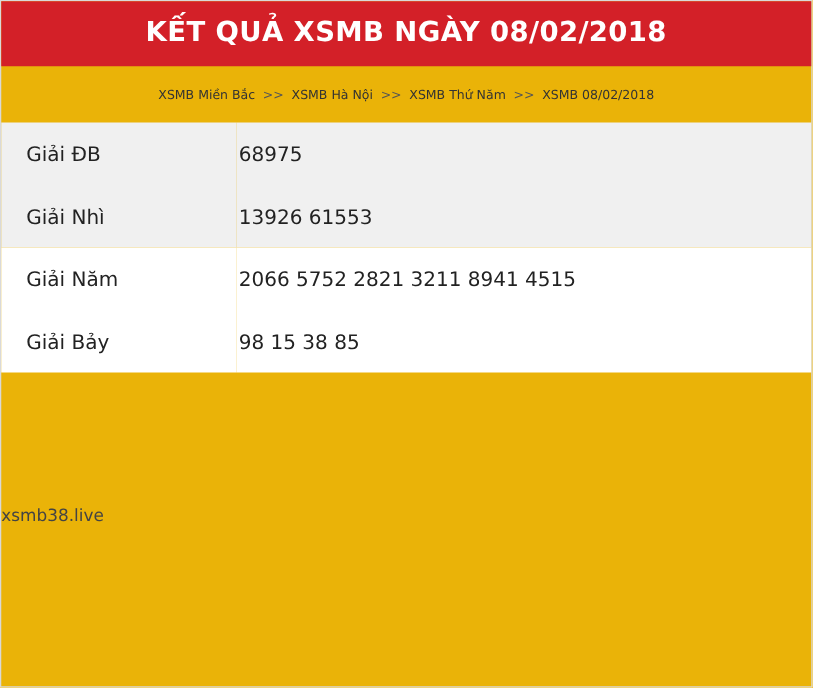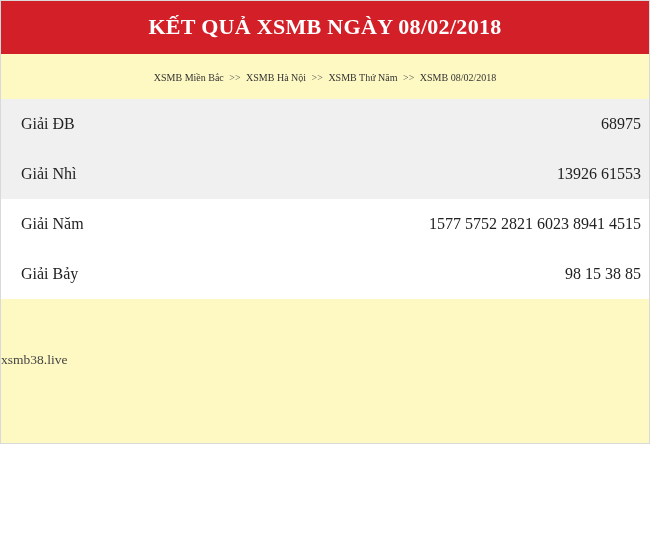--- a/index.html
+++ b/index.html
@@ -9,27 +9,26 @@
   body {
     width: 650px;
     height: 550px;
     background: #ffffff;
     font-family: "DejaVu Sans", sans-serif;
     color: #222222;
     overflow: hidden;
   }
   .page {
     width: 650px;
-    height: 444px;
+    height: 550px;
     box-sizing: border-box;
     border: 1px solid #d9d9d9;
     display: flex;
     flex-direction: column;
-    background: #fef9c3;
-    font-family: Liberation Serif, serif;
+    background: #eab308;
   }
   .header {
     background: #d32028;
     color: #ffffff;
     text-align: center;
     font-size: 22px;
     font-weight: bold;
     letter-spacing: 0.3px;
     padding: 13px 10px 14px 10px;
     box-sizing: border-box;
@@ -66,21 +65,20 @@
   }
   .table td.label {
     width: 188px;
     padding-left: 20px;
     box-sizing: border-box;
   }
   .table td.value {
     padding-left: 2px;
     padding-right: 8px;
     box-sizing: border-box;
-    text-align: right;
   }
   .footer {
     flex: 1;
     display: flex;
     align-items: center;
     font-size: 13.5px;
     color: #444444;
     padding-bottom: 22px;
   }
 </style>
@@ -106,21 +104,21 @@
       <tr class="alt">
         <td class="label">Giải ĐB</td>
         <td class="value">68975</td>
       </tr>
       <tr class="alt">
         <td class="label">Giải Nhì</td>
         <td class="value">13926 61553</td>
       </tr>
       <tr>
         <td class="label">Giải Năm</td>
-        <td class="value">1577 5752 2821 6023 8941 4515</td>
+        <td class="value">2066 5752 2821 3211 8941 4515</td>
       </tr>
       <tr>
         <td class="label">Giải Bảy</td>
         <td class="value">98 15 38 85</td>
       </tr>
     </tbody>
   </table>
 
   <div class="footer">
     <span>xsmb38.live</span>

